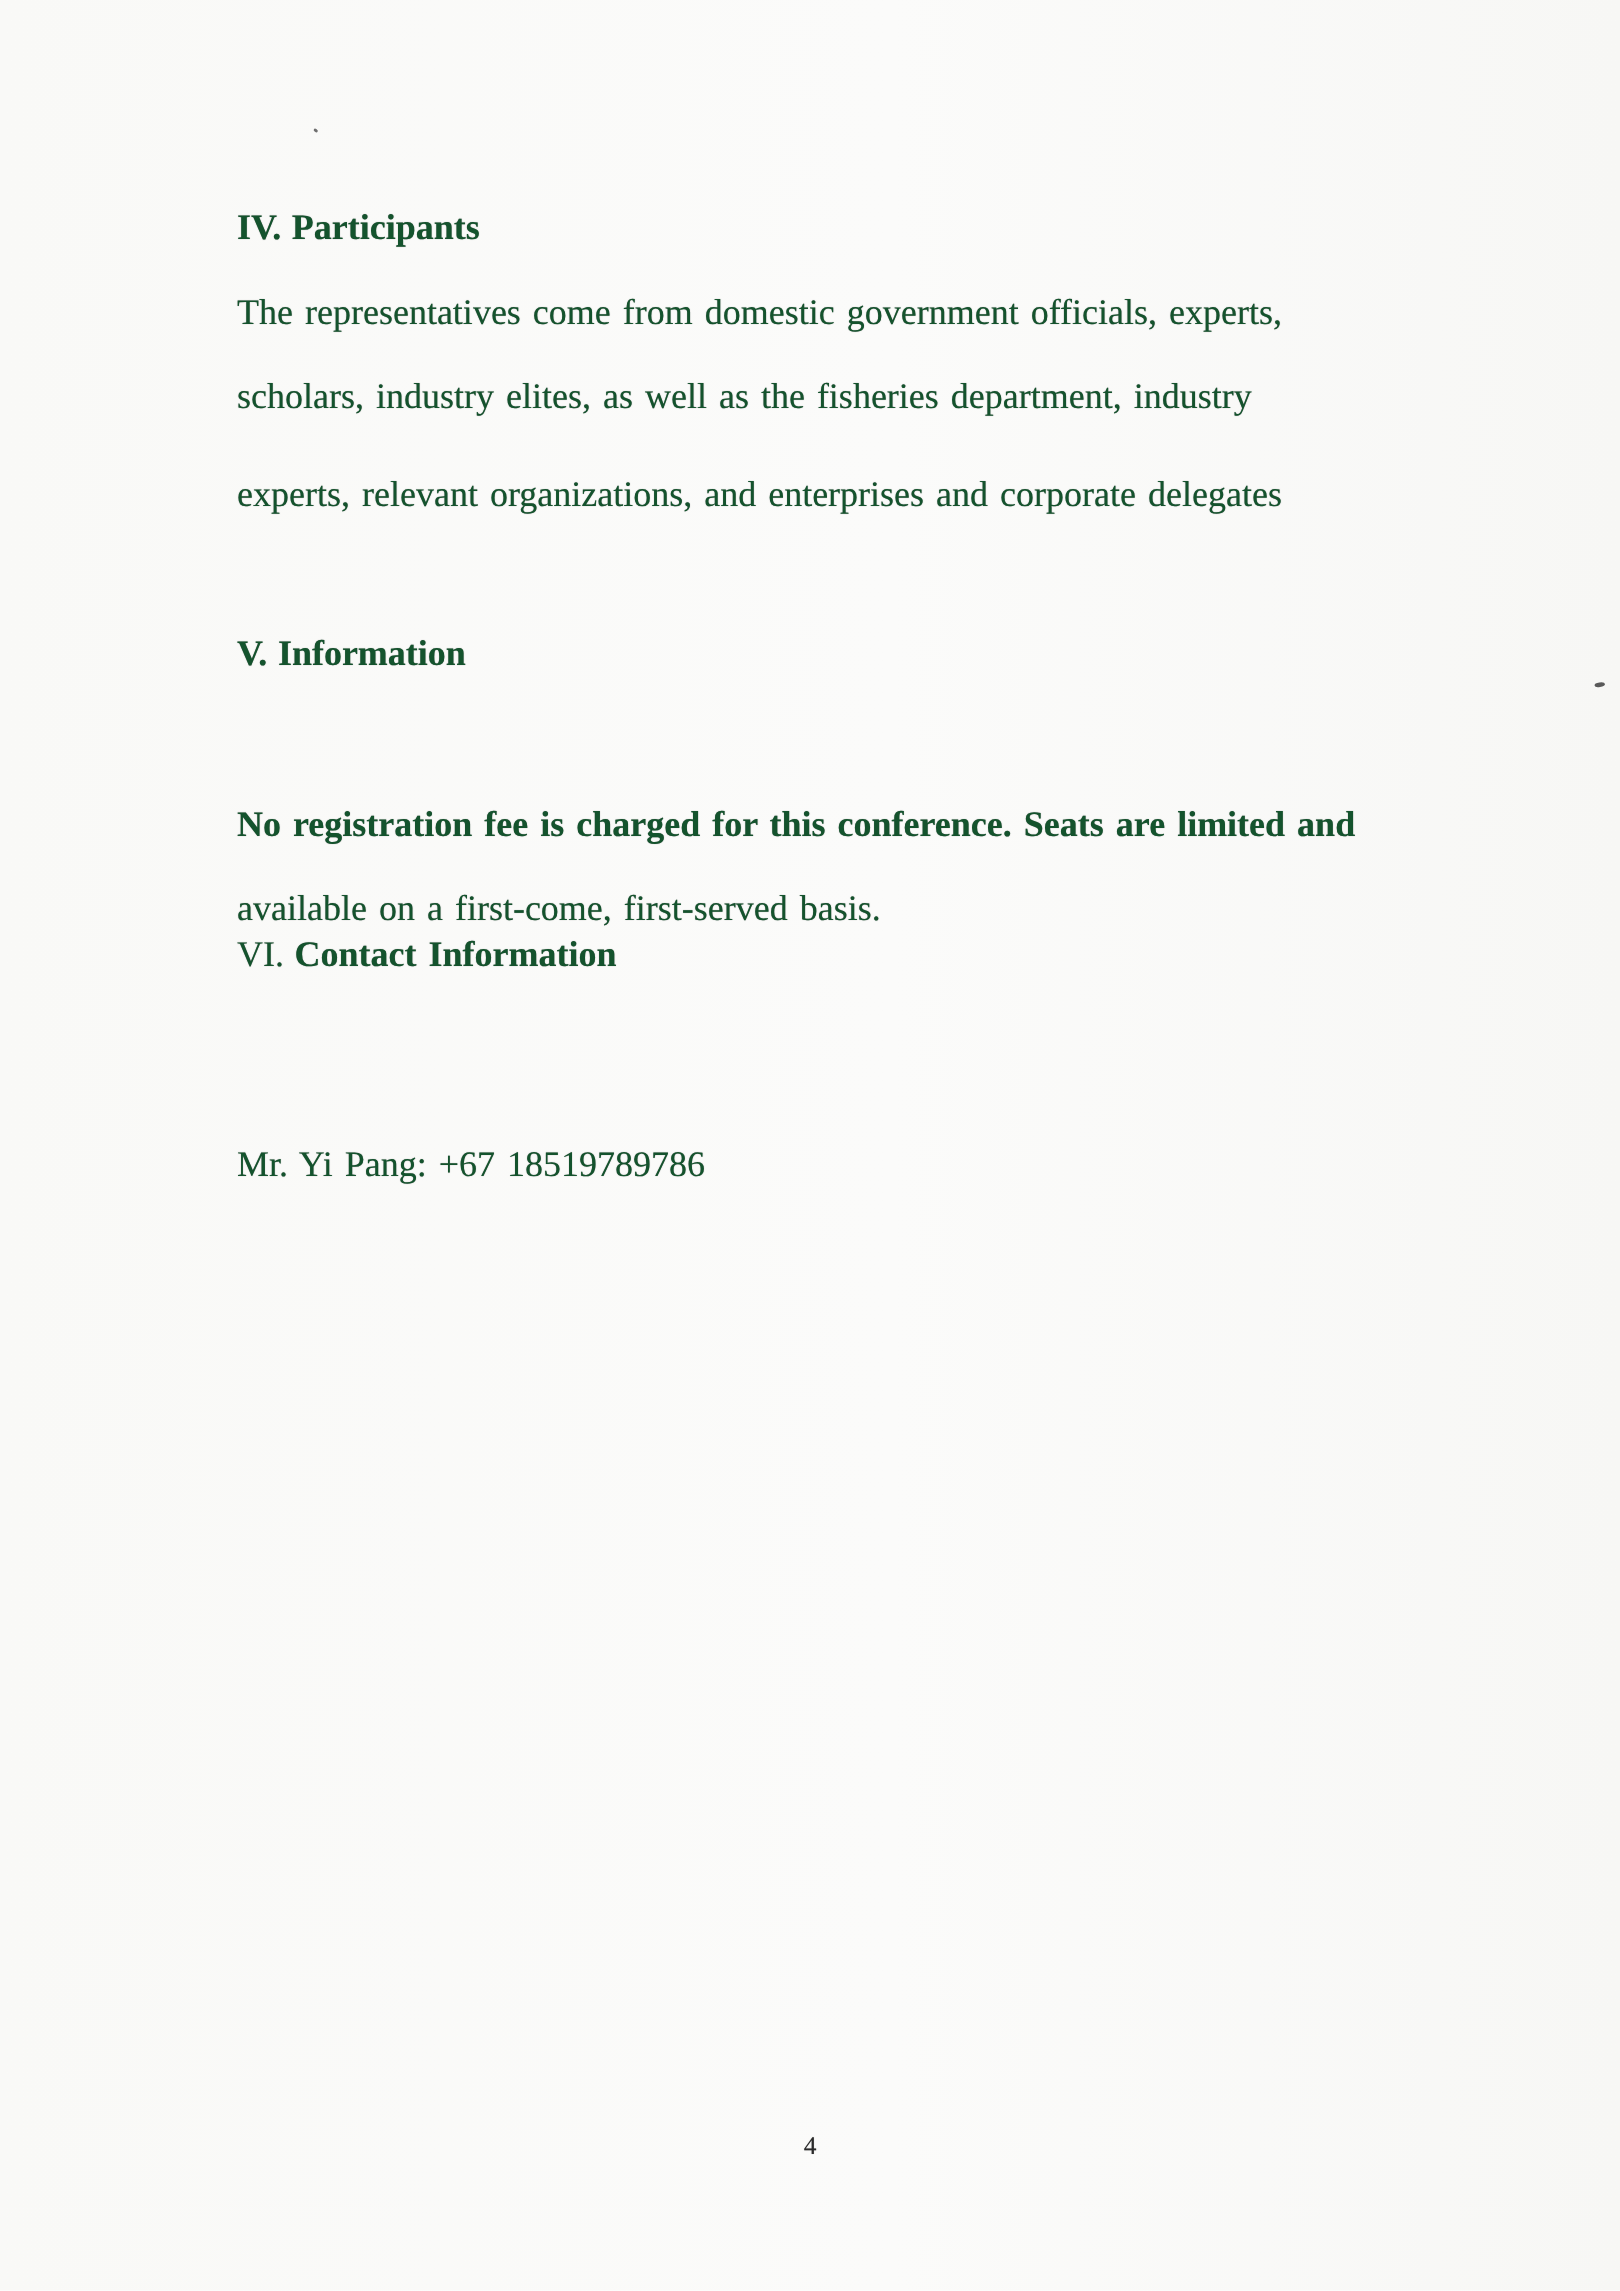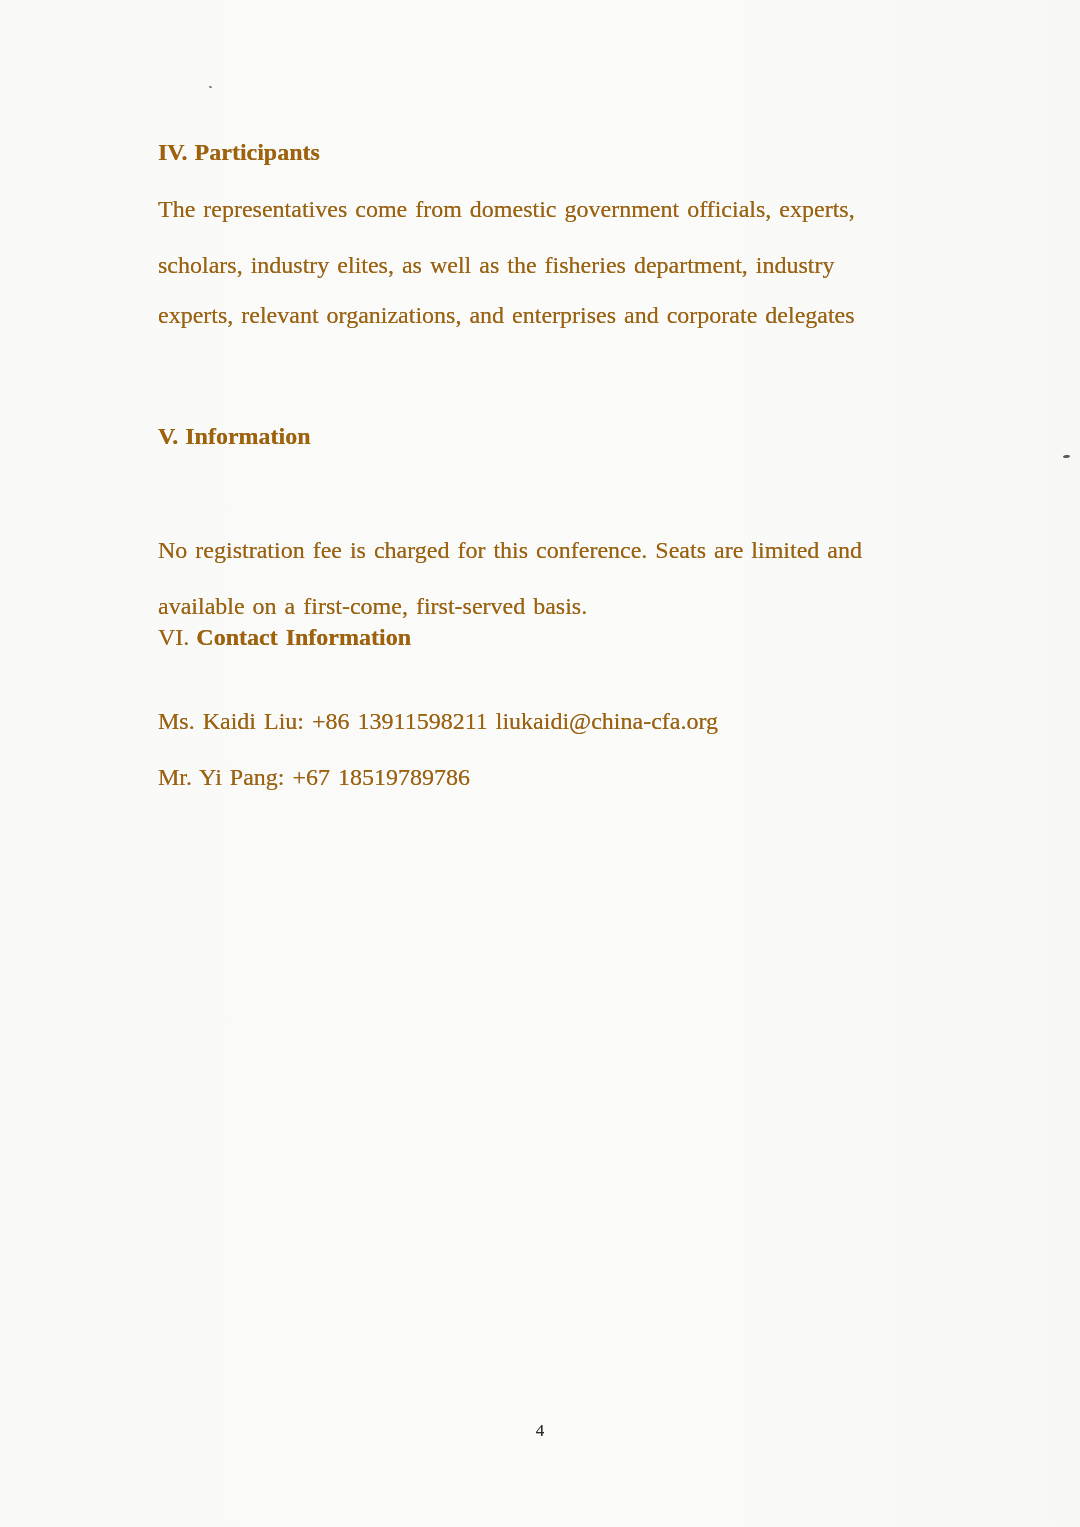--- a/index.html
+++ b/index.html
@@ -17,37 +17,37 @@
   .page {
     position: absolute;
     inset: 0;
   }
   .line {
     position: absolute;
     left: 158px;
     margin: 0;
     font-size: 24px;
     line-height: 30px;
-    color: #a16207;
+    color: #14532d;
     white-space: nowrap;
     word-spacing: 2px;
     text-shadow: 0 0 0.6px rgba(40,40,40,0.55);
   }
   .heading { font-weight: 700; }
   .heading .numeral { margin-right: 7px; }
   .numeral-regular { font-weight: 400; }
 
   .y1  { top: 137px; }
   .y2  { top: 194px; }
   .y3  { top: 250px; }
-  .y4  { top: 300px; }
+  .y4  { top: 315px; }
   .y5  { top: 363px; }
   .y6  { top: 421px; }
   .y7  { top: 478px; }
-  .y8  { top: 535px; }
+  .y8  { top: 535px; font-weight: bold; }
   .y9  { top: 591px; }
   .y10 { top: 622px; }
   .y11 { top: 706px; }
   .y12 { top: 762px; }
 
   .page-num {
     position: absolute;
     top: 1421px;
     left: 0;
     width: 100%;
@@ -92,18 +92,17 @@
   <p class="line y3">scholars, industry elites, as well as the fisheries department, industry</p>
   <p class="line y4">experts, relevant organizations, and enterprises and corporate delegates</p>
 
   <p class="line heading y6"><span class="numeral">V.</span><span>Information</span></p>
 
   <p class="line y8">No registration fee is charged for this conference. Seats are limited and</p>
   <p class="line y9">available on a first-come, first-served basis.</p>
 
   <p class="line heading y10"><span class="numeral numeral-regular">VI.</span><span>Contact Information</span></p>
 
-  <p class="line y11">Ms. Kaidi Liu: +86 13911598211 liukaidi@china-cfa.org</p>
   <p class="line y12">Mr. Yi Pang: +67 18519789786</p>
 
   <p class="page-num">4</p>
 
 </div>
 
 </body></html>

